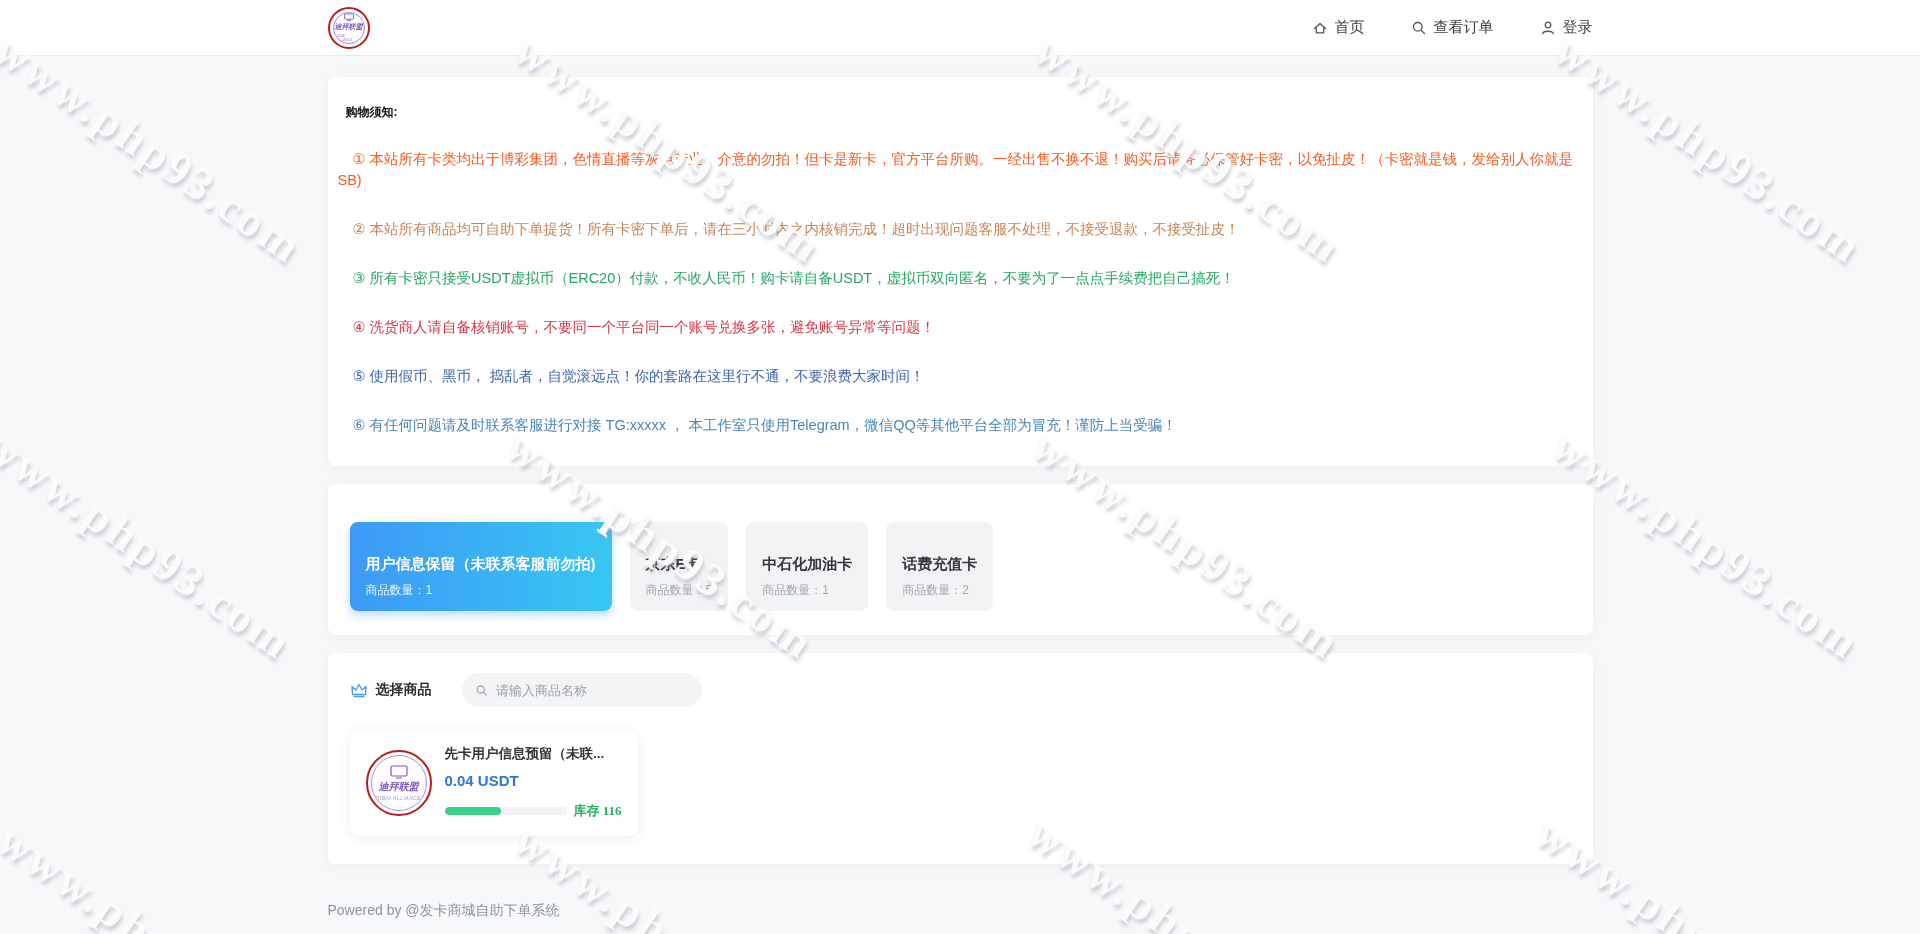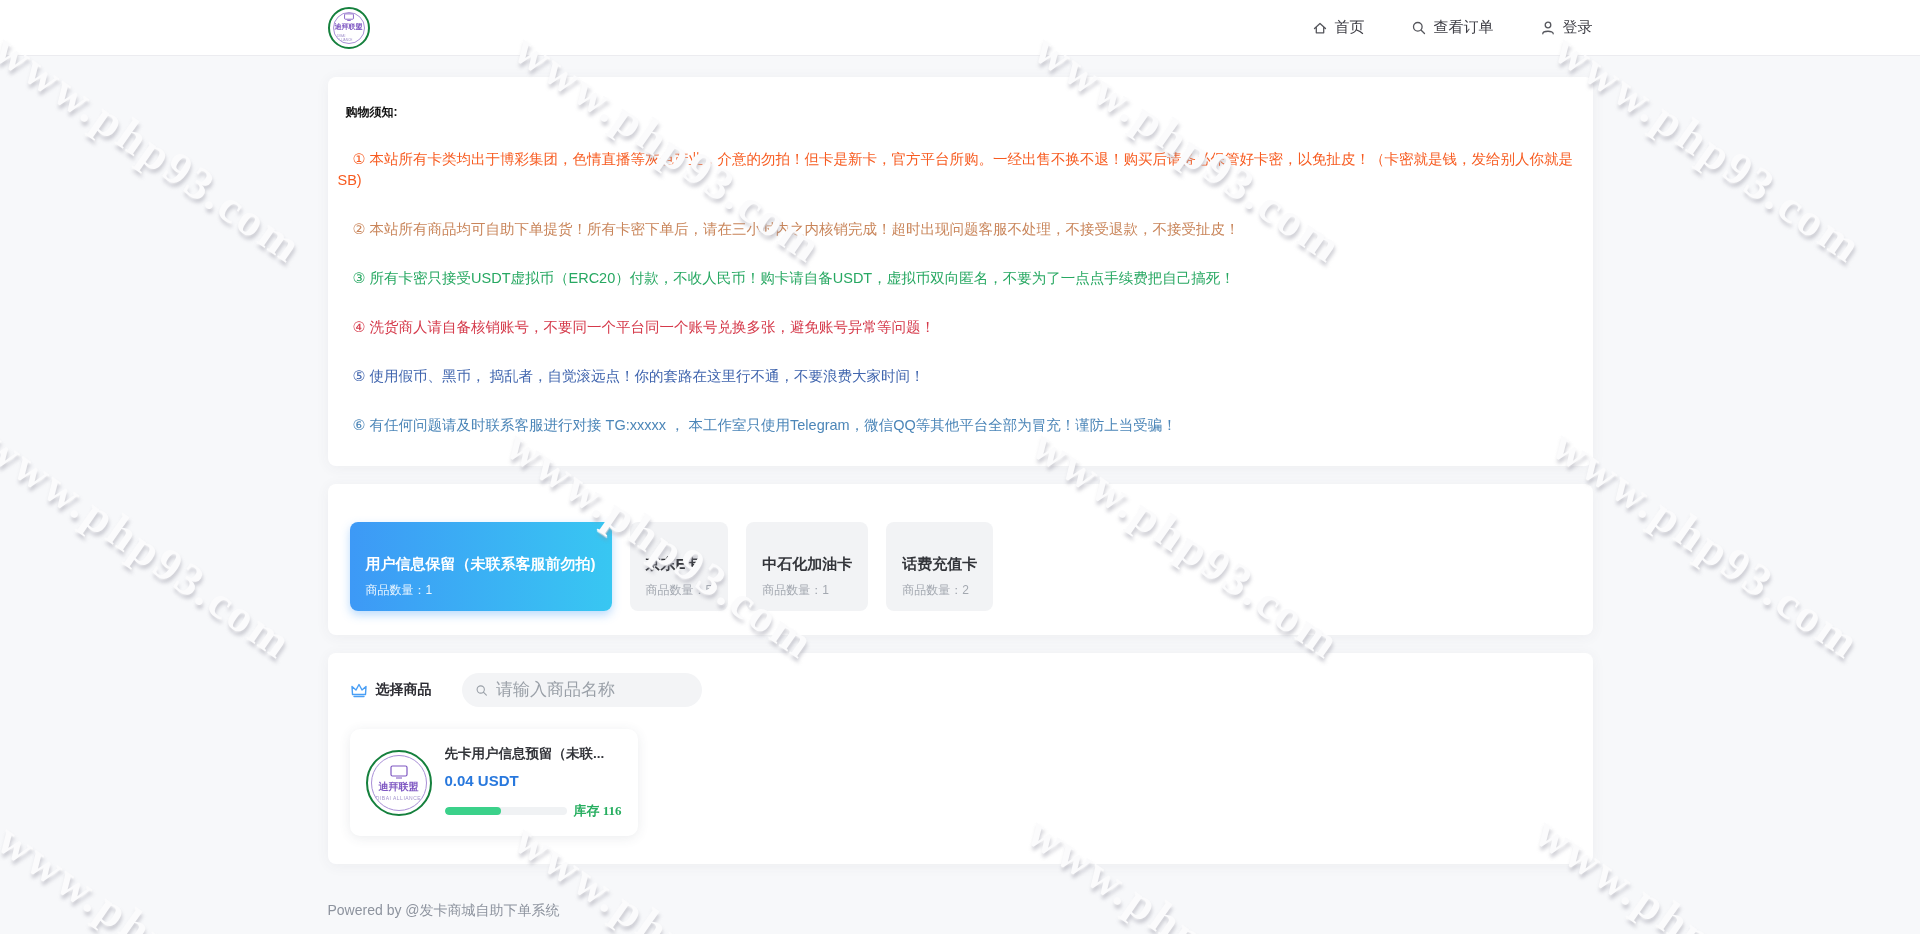--- a/index.html
+++ b/index.html
@@ -29,21 +29,21 @@
   .wm:nth-child(11){left:1048px;top:805px;}.wm:nth-child(12){left:1556px;top:805px;}
 
   
   .header { background:#fff; height:56px; border-bottom:1px solid #ececf0; position:relative; z-index:2; }
   .header-inner { width:1265px; margin:0 auto; height:100%; display:flex; align-items:center; justify-content:space-between; }
   .nav { display:flex; align-items:center; gap:46px; }
   .nav-item { display:flex; align-items:center; gap:7px; font-size:15px; color:#3c3c43; cursor:pointer; }
   .nav-item svg { display:block; }
 
   
-  .badge { border-radius:50%; background:#fff; border:2px solid #15803d; display:flex; align-items:center; justify-content:center; }
+  .badge { border-radius:50%; background:#fff; border:2px solid #b91c1c; display:flex; align-items:center; justify-content:center;font-style:italic; }
   .badge-inner { border:1px solid #a98fd6; border-radius:50%; width:calc(100% - 6px); height:calc(100% - 6px); display:flex; flex-direction:column; align-items:center; justify-content:center; gap:1px; overflow:hidden; }
   .badge-cn { color:#7e57c2; font-weight:700; }
   .badge-en { color:#a292cc; }
   .logo-badge { width:42px; height:42px; }
   .logo-badge .badge-cn { font-size:7px; }
   .logo-badge .badge-en { font-size:4px; transform:scale(.8); }
   .plogo { width:66px; height:66px; }
   .plogo .badge-cn { font-size:10px; }
   .plogo .badge-en { font-size:5px; letter-spacing:.5px; }
 
@@ -65,21 +65,21 @@
   .cat-card .cat-name { font-size:15px; color:#33353a; font-weight:600; line-height:16px;margin-top:22px; }
   .cat-card .cat-count { font-size:12px; color:#a3a8b0; margin-top:10px; }
   .cat-card.active { background:linear-gradient(90deg,#3d99f6,#38c7f2); box-shadow:0 4px 10px rgba(61,153,246,.35); }
   .cat-card.active .cat-name { color:#fff; }
   .cat-card.active .cat-count { color:#eaf6ff; }
 
   
   .products { margin-top:18px; padding:20px 22px 28px; }
   .prod-head { display:flex; align-items:center; }
   .search-box { margin-left:30px; width:240px; height:34px; background:#f3f4f6; border-radius:17px; display:flex; align-items:center; padding:0 13px; gap:8px; }
-  .search-box input { border:none; outline:none; background:transparent; font-size:17px; color:#8b5cf6; width:100%; font-family:inherit; }
+  .search-box input { border:none; outline:none; background:transparent; font-size:13px; color:#8b5cf6; width:100%; font-family:inherit; }
   .search-box input::placeholder { color:#9aa0a8; }
   .prod-card { margin-top:22px; width:288px; border-radius:10px; background:#fff; box-shadow:0 2px 12px rgba(60,70,90,0.10); padding:16px; display:flex; align-items:center; gap:13px; cursor:pointer; }
   .prod-info { flex:1; min-width:0; }
   .prod-title { font-size:13.5px; font-weight:700; color:#33353a; white-space:nowrap; overflow:hidden; }
   .prod-price { font-size:15px; font-weight:700; color:#2878dd; margin-top:9px; }
   .prod-bottom { display:flex; align-items:center; justify-content:space-between; margin-top:13px; }
   .bar-track { width:122px; height:8px; border-radius:4px; background:#f0f2f4; overflow:hidden; }
   .bar-fill { height:100%; width:46%; border-radius:4px; background:#3bd18a; }
   .stock { font-size:13px; font-weight:700; color:#27ae60; white-space:nowrap;font-family:Liberation Serif, serif; }
 

